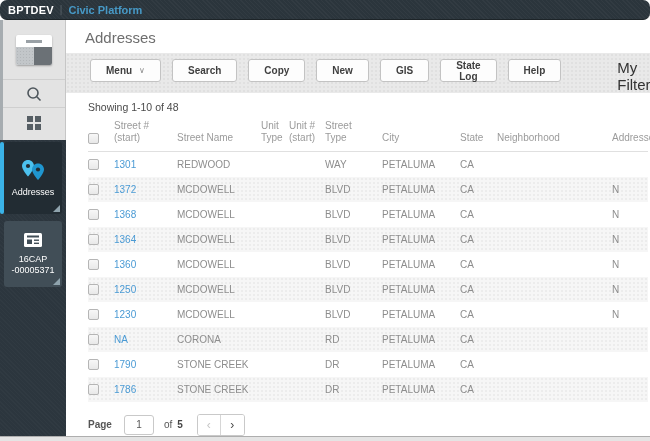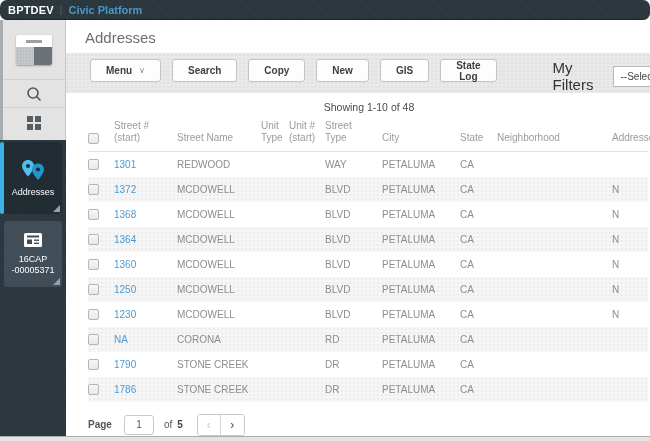--- a/index.html
+++ b/index.html
@@ -63,21 +63,21 @@
     font-family:"Liberation Sans", sans-serif; font-size:10px; font-weight:bold; color:#3f3f3f;
     padding:0 15px; display:inline-flex; align-items:center; gap:7px; cursor:pointer; }
   .btn-chevron { font-size:8px; color:#8a8a8a; font-weight:normal; }
   .filters { margin-left:auto; display:flex; align-items:center; }
   .filters-label { font-size:15px; font-weight:normal; color:#333; margin-right:8px;padding-left:29px; }
   .filters-select { width:78px; height:21px; background:#fff; border:1px solid #b9b9b9;
     display:flex; align-items:center; justify-content:space-between;
     padding:0 5px 0 6px; font-size:10px; color:#444; cursor:pointer; }
 
   .content { flex:1; padding:8px 0 0 22px; }
-  .showing { font-size:10.5px; color:#4a4a4a; margin-bottom:3px;text-align:center; }
+  .showing { font-size:10.5px; color:#4a4a4a; margin-bottom:3px; }
 
   table.addr { border-collapse:collapse; table-layout:fixed; width:560px; }
   table.addr th { vertical-align:bottom; text-align:left; font-weight:normal;
     font-size:10px; color:#9b9b9b; line-height:1.2; padding:4px 2px 7px 0; cursor:pointer; }
   table.addr thead tr { border-bottom:1px solid #e0e0e0; }
   table.addr td { height:25px; font-size:10px; color:#8d8d8d; padding:0 2px 0 0;
     white-space:nowrap; overflow:hidden; }
   table.addr tbody tr:nth-child(even) { background:#f6f6f6;
     background-image:radial-gradient(#ececec 1px, transparent 1px); background-size:4px 4px; }
   .col-checkbox { width:26px; }
@@ -191,20 +191,23 @@
             </button>
             <button class="tb-btn">
               <span>New</span>
             </button>
             <button class="tb-btn">
               <span>GIS</span>
             </button>
             <button class="tb-btn">
               <span>State Log</span>
             </button>
+            <button class="tb-btn">
+              <span>Help</span>
+            </button>
           </div>
         <div class="filters">
           <span class="filters-label">My Filters</span>
           <div class="filters-select">
             <span>--Select--</span>
 
           </div>
         </div>
       </div>
 

